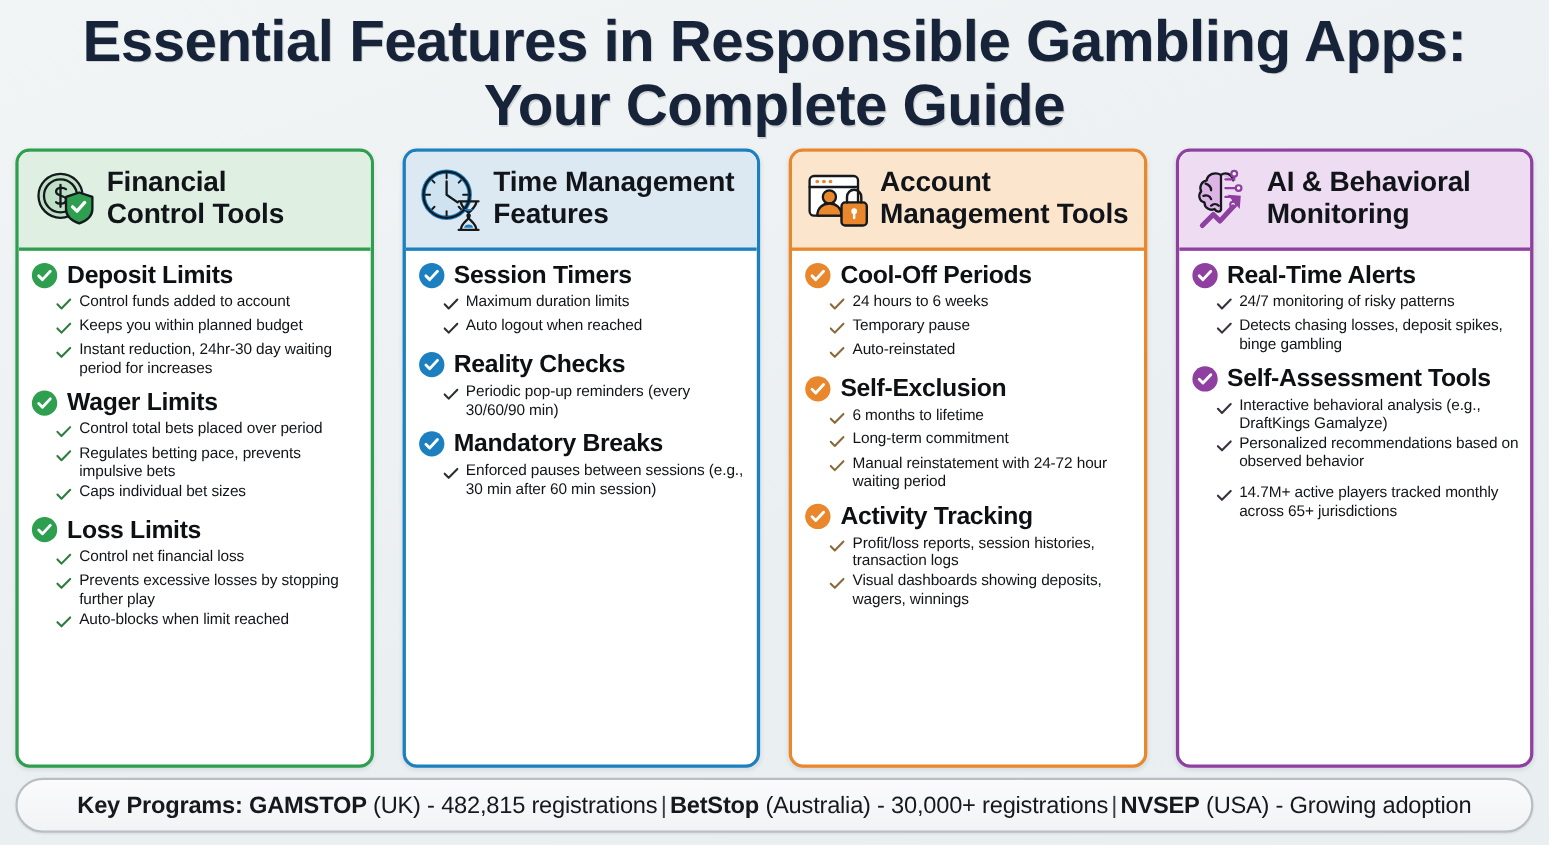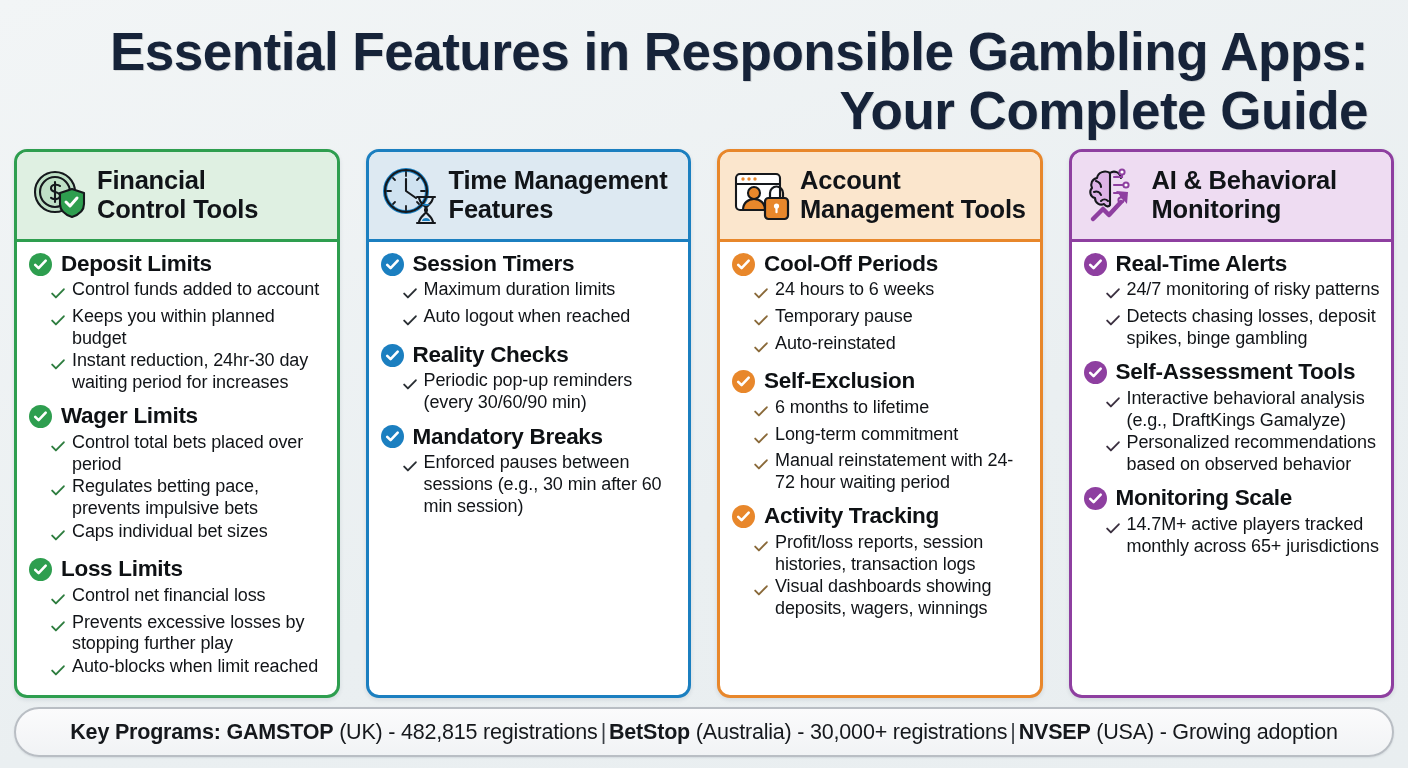--- a/index.html
+++ b/index.html
@@ -11,22 +11,22 @@
   }
   #root {
     width: 1408px; height: 768px;
     position: relative;
     background: linear-gradient(160deg,#f2f5f6 0%,#eaeff1 60%,#e9eef0 100%);
     display: flex; flex-direction: column;
   }
 
   
   .title-wrap {
-    padding: 22px 40px 8px 40px;
-    text-align: right;
+    padding: 8px 40px 8px 40px;
+    text-align: center;
   }
   .title {
     font-size: 53px;
     line-height: 1.12;
     font-weight: bold;
     color: #162339;
     letter-spacing: -0.5px;
     text-shadow: 1px 1px 0 rgba(0,0,0,0.12);
     font-stretch: condensed;
   }
@@ -96,21 +96,21 @@
     font-weight: bold;
     color: #0e1114;
     line-height: 1.1;
     letter-spacing: -0.3px;
   }
   ul.points { list-style: none; padding-left: 22px; }
   ul.points li {
     display: flex;
     align-items: flex-start;
     gap: 7px;
-    font-size: 18px;
+    font-size: 14px;
     line-height: 1.2;
     color: #111418;
     margin-bottom: 1px;
     letter-spacing: -0.1px;
   }
   ul.points li .tick {
     flex: 0 0 auto;
     margin-top: 4px;
   }
 
@@ -508,28 +508,20 @@
               </li>
               <li>
                 <span class="tick"><svg width="14" height="11" viewBox="0 0 14 11">
                     <path d="M1.2 5.6l3.7 3.8L12.8 1.3" fill="none" stroke="#3b3040" stroke-width="1.9" stroke-linecap="round" stroke-linejoin="round"></path>
                   </svg></span>
                 <span>Personalized recommendations based on observed behavior</span>
               </li>
             </ul>
           </div>
           <div class="group">
-            <div class="group-head">
-              <span class="badge">
-                <svg width="17" height="17" viewBox="0 0 17 17">
-                  <path d="M3.2 8.8l3.4 3.4 7.1-7.6" fill="none" stroke="#ffffff" stroke-width="2.6" stroke-linecap="round" stroke-linejoin="round"></path>
-                </svg>
-              </span>
-              <span class="group-title">Monitoring Scale</span>
-            </div>
             <ul class="points">
               <li>
                 <span class="tick"><svg width="14" height="11" viewBox="0 0 14 11">
                     <path d="M1.2 5.6l3.7 3.8L12.8 1.3" fill="none" stroke="#3b3040" stroke-width="1.9" stroke-linecap="round" stroke-linejoin="round"></path>
                   </svg></span>
                 <span>14.7M+ active players tracked monthly across 65+ jurisdictions</span>
               </li>
             </ul>
           </div>
         </div>

